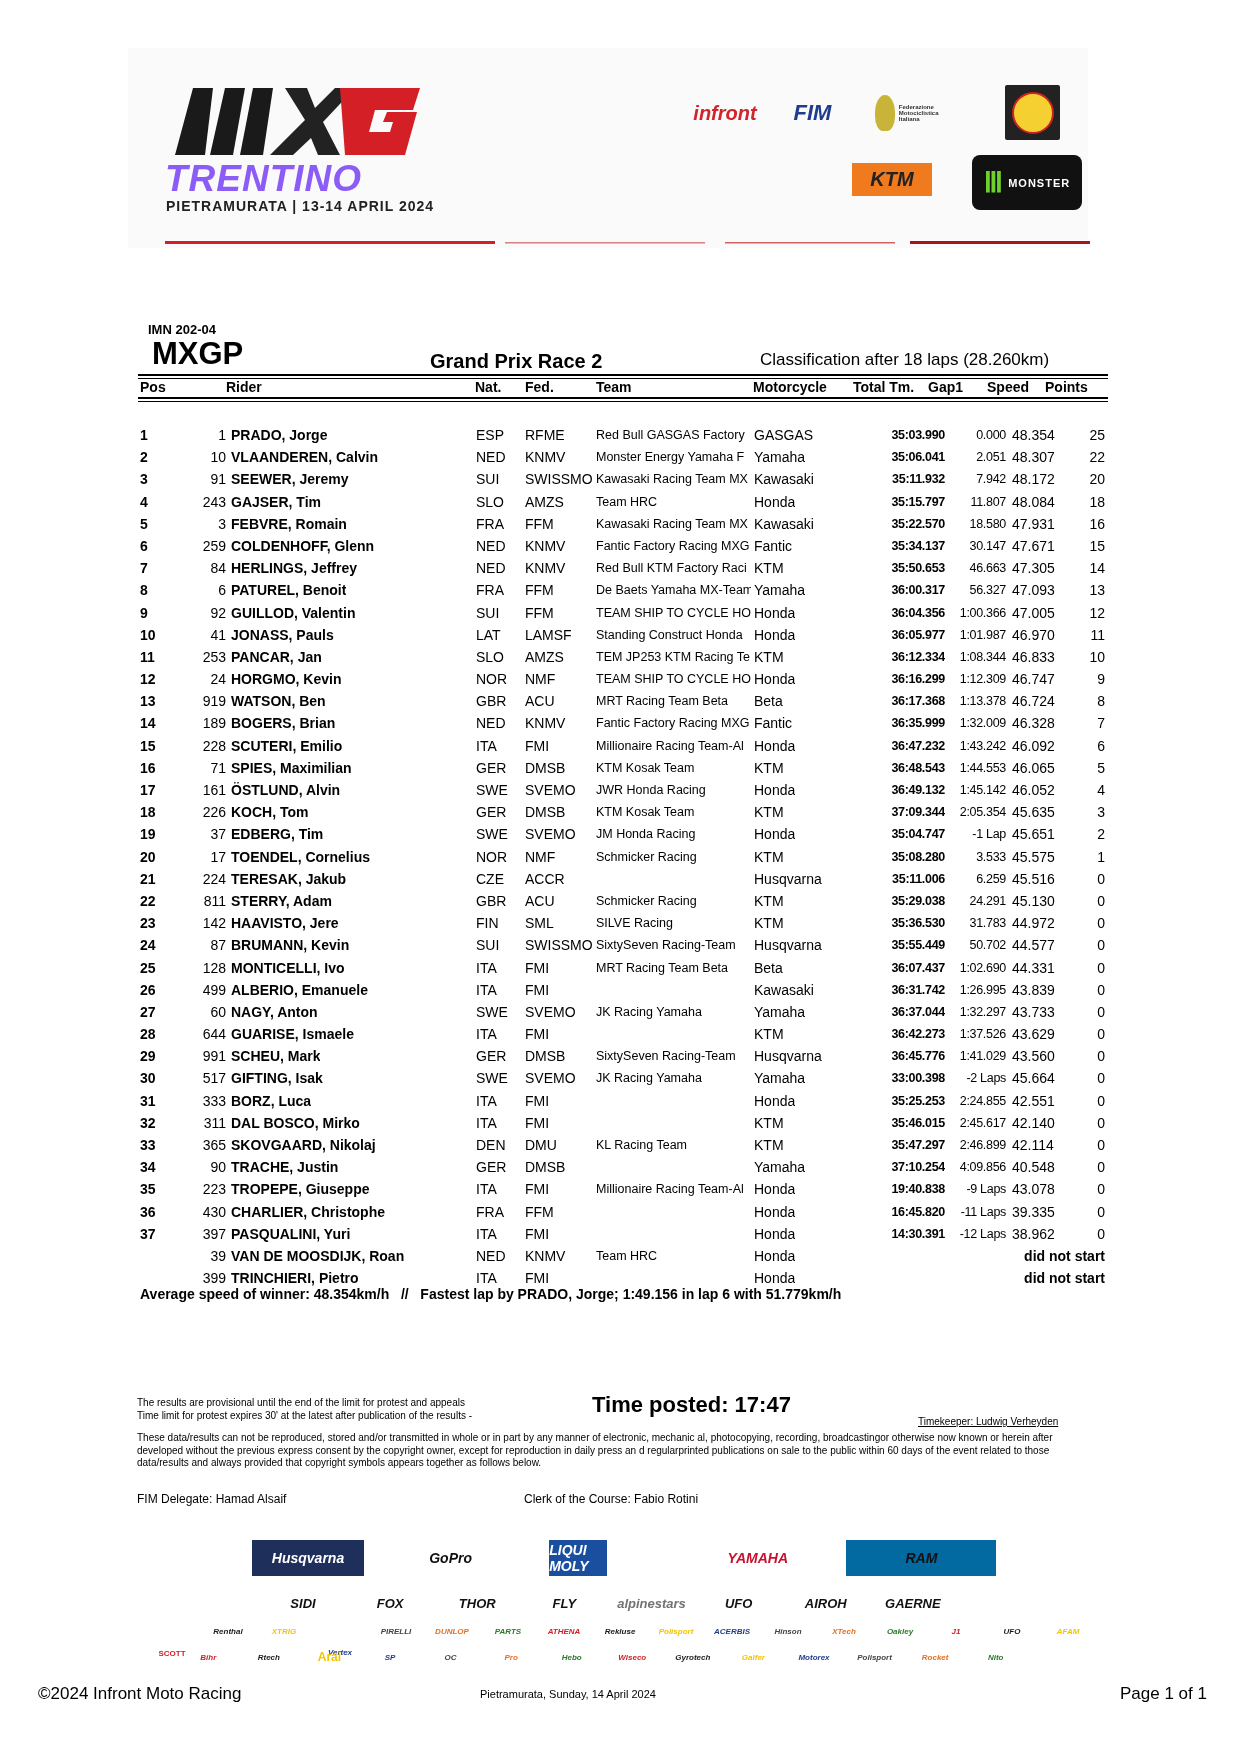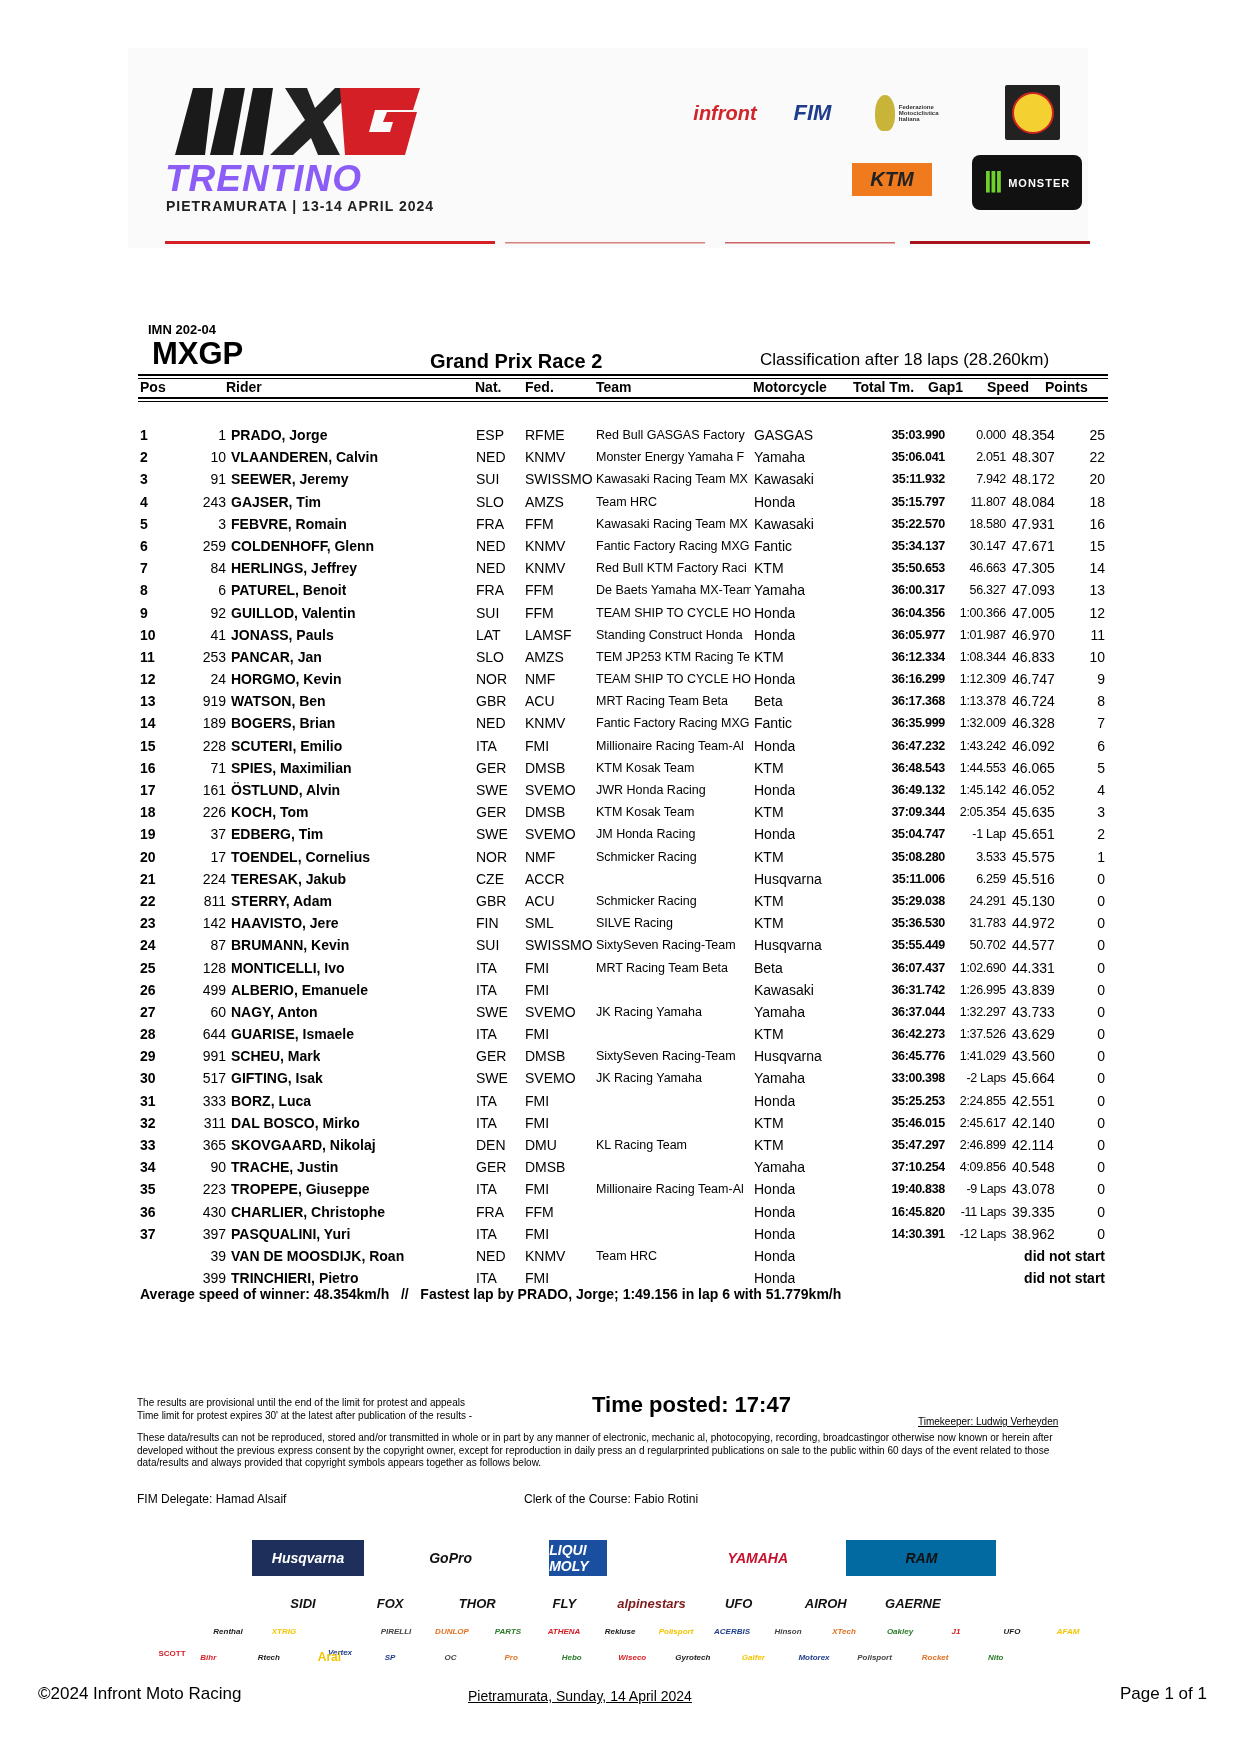--- a/index.html
+++ b/index.html
@@ -56,21 +56,21 @@
   #note1{left:137px;top:1396px;font-size:10px;line-height:13px;}
   #time-posted{left:592px;top:1392px;font-size:22px;font-weight:bold;}
   #legal{left:137px;top:1432px;width:960px;font-size:10px;line-height:12.5px;}
   #delegate{left:137px;top:1492px;font-size:12px;}
   #clerk{left:524px;top:1492px;font-size:12px;}
   #timekeeper{left:918px;top:1416px;font-size:10px;text-decoration:underline;}
 
   
   .sp{position:absolute;display:flex;align-items:center;justify-content:center;font-weight:bold;font-size:11px;}
   #footer-copy{left:38px;top:1684px;font-size:17px;}
-  #footer-date{left:468px;top:1688px;font-size:14px;text-decoration:underline;}
+  #footer-date{left:480px;top:1688px;font-size:11px;}
   #footer-page{left:1120px;top:1684px;font-size:17px;}
 </style>
 </head>
 <body>
 
 <div id="banner" class="abs"></div>
 <svg id="mxgp-logo" class="abs" viewBox="0 0 270 80">
   <polygon points="10,75 28,8 48,8 40,75" fill="#1a1a1a"></polygon>
   <polygon points="45,75 60,8 80,8 68,75" fill="#1a1a1a"></polygon>
   <polygon points="75,75 88,8 108,8 98,75" fill="#1a1a1a"></polygon>
@@ -638,21 +638,21 @@
 <div id="sponsors">
     <div class="sp" style="left: 252px; top: 1540px; width: 112px; height: 36px; font-size: 14px; font-style: italic; background: rgb(31, 47, 92); color: rgb(255, 255, 255);">Husqvarna</div>
     <div class="sp" style="left: 400.6px; top: 1540px; width: 100px; height: 36px; font-size: 14px; font-style: italic; background: rgb(255, 255, 255); color: rgb(17, 17, 17);">GoPro</div>
     <div class="sp" style="left: 549.2px; top: 1540px; width: 58px; height: 36px; font-size: 14px; font-style: italic; background: rgb(26, 79, 160); color: rgb(255, 255, 255);">LIQUI MOLY</div>
     <div class="sp" style="left: 697.8px; top: 1540px; width: 120px; height: 36px; font-size: 14px; font-style: italic; background: rgb(255, 255, 255); color: rgb(200, 16, 46);">YAMAHA</div>
     <div class="sp" style="left: 846.4px; top: 1540px; width: 150px; height: 36px; font-size: 14px; font-style: italic; background: #0369a1; color: rgb(17, 17, 17);">RAM</div>
     <div class="sp" style="left: 268px; top: 1588px; width: 70px; height: 30px; font-size: 13px; font-style: italic; color: rgb(17, 17, 17);">SIDI</div>
     <div class="sp" style="left: 355.125px; top: 1588px; width: 70px; height: 30px; font-size: 13px; font-style: italic; color: rgb(17, 17, 17);">FOX</div>
     <div class="sp" style="left: 442.25px; top: 1588px; width: 70px; height: 30px; font-size: 13px; font-style: italic; color: rgb(17, 17, 17);">THOR</div>
     <div class="sp" style="left: 529.375px; top: 1588px; width: 70px; height: 30px; font-size: 13px; font-style: italic; color: rgb(17, 17, 17);">FLY</div>
-    <div class="sp" style="left: 616.5px; top: 1588px; width: 70px; height: 30px; font-size: 13px; font-style: italic; color: #7f1d1d;">alpinestars</div>
+    <div class="sp" style="left: 616.5px; top: 1588px; width: 70px; height: 30px; font-size: 13px; font-style: italic; color: #737373;">alpinestars</div>
     <div class="sp" style="left: 703.625px; top: 1588px; width: 70px; height: 30px; font-size: 13px; font-style: italic; color: rgb(17, 17, 17);">UFO</div>
     <div class="sp" style="left: 790.75px; top: 1588px; width: 70px; height: 30px; font-size: 13px; font-style: italic; color: rgb(17, 17, 17);">AIROH</div>
     <div class="sp" style="left: 877.875px; top: 1588px; width: 70px; height: 30px; font-size: 13px; font-style: italic; color: rgb(17, 17, 17);">GAERNE</div>
     <div class="sp" style="left: 148px; top: 1622px; width: 48px; height: 18px; font-size: 8px; color: rgb(212, 31, 38); margin-top: 22px;">SCOTT</div>
     <div class="sp" style="left: 204px; top: 1622px; width: 48px; height: 18px; font-size: 8px; font-style: italic; color: rgb(26, 26, 26);">Renthal</div>
     <div class="sp" style="left: 260px; top: 1622px; width: 48px; height: 18px; font-size: 8px; font-style: italic; color: rgb(242, 197, 0);">XTRIG</div>
     <div class="sp" style="left: 316px; top: 1622px; width: 48px; height: 18px; font-size: 8px; font-style: italic; color: rgb(31, 61, 140); margin-top: 21px;">Vertex</div>
     <div class="sp" style="left: 372px; top: 1622px; width: 48px; height: 18px; font-size: 8px; font-style: italic; color: rgb(68, 68, 68);">PIRELLI</div>
     <div class="sp" style="left: 428px; top: 1622px; width: 48px; height: 18px; font-size: 8px; font-style: italic; color: rgb(224, 112, 32);">DUNLOP</div>
     <div class="sp" style="left: 484px; top: 1622px; width: 48px; height: 18px; font-size: 8px; font-style: italic; color: rgb(42, 122, 42);">PARTS</div>

